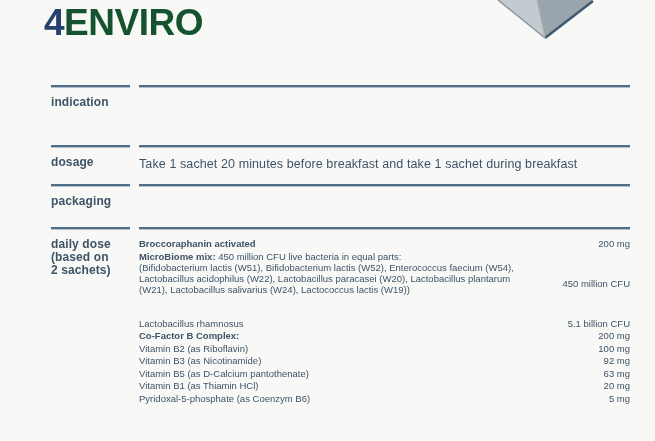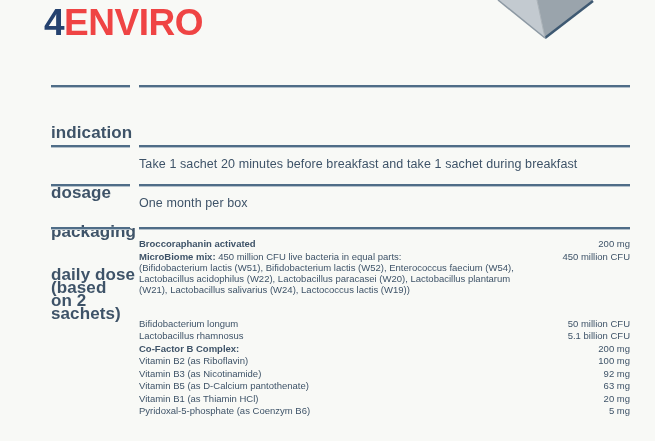--- a/index.html
+++ b/index.html
@@ -12,47 +12,46 @@
     overflow:hidden;
     margin:0 auto;
   }
   
   .brand {
     position:absolute; left:44px; top:1px;
     font-size:37px; font-weight:700; letter-spacing:-0.5px;
     line-height:44px; white-space:nowrap;
   }
   .brand .n4  { color:#25426f; }
-  .brand .env { color:#ef4444; }
+  .brand .env { color:#14532d; }
   .logo { position:absolute; left:492px; top:0; width:105px; height:48px; }
 
   
   .table { position:absolute; left:51px; top:85px; width:579px; }
   .sep { height:3px; display:flex; }
   .sep .s1 { width:79px; margin-right:9px; }
   .sep .s2 { flex:1; }
   .sepline { background:linear-gradient(to bottom, #4f6d87 0, #4f6d87 2px, #b3c0ca 2px, #b3c0ca 3px); }
 
   .row { display:flex; box-sizing:border-box; padding-top:8px; }
   .row .lbl {
     width:88px; flex:none;
-    font-size:17px; font-weight:700; line-height:13px;
+    font-size:12px; font-weight:700; line-height:13px;
     letter-spacing:0.1px;
-    margin-top:30px;
   }
   .row .lbl .note { display:block; width:64px; }
   .row .cnt { flex:1; font-size:12.5px; line-height:17px; letter-spacing:0.1px; }
   .r1 { height:57px; }
   .r2 { height:36px;justify-content:flex-end; }
   .r3 { height:40px; }
   .r4 { }
 
   
   .dd  { flex:1; font-size:9.5px; line-height:11.5px; }
-  .ing-row { display:flex; align-items:flex-start; margin-bottom:1px; }
+  .ing-row { display:flex; align-items:center; margin-bottom:1px; }
   .ing-name { flex:1; }
   .ing-amt  { flex:none; white-space:nowrap; text-align:right; }
   .bold { font-weight:700; }
   .detail { width:385px; line-height:11.2px; margin-bottom:21px; }
 </style>
 </head>
 <body>
 
 <div class="page">
 
@@ -89,21 +88,20 @@
       <div class="cnt">Take 1 sachet 20 minutes before breakfast and take 1 sachet during breakfast</div>
     </div>
 
     <div class="sep">
       <span class="s1 sepline"></span>
         <span class="s2 sepline"></span>
     </div>
 
     <div class="row r3">
       <div class="lbl">packaging</div>
-      <div class="cnt">One month per box</div>
     </div>
 
     <div class="sep">
       <span class="s1 sepline"></span>
         <span class="s2 sepline"></span>
     </div>
 
     <div class="row r4">
       <div class="lbl">
         <span>daily dose</span>
@@ -117,24 +115,20 @@
         </div>
 
         <div class="ing-row">
           <div class="ing-name">
             <span class="bold">MicroBiome mix:</span><span> 450 million CFU live bacteria in equal parts:</span>
             <div class="detail">(Bifidobacterium lactis (W51), Bifidobacterium lactis (W52), Enterococcus faecium (W54), Lactobacillus acidophilus (W22), Lactobacillus paracasei (W20), Lactobacillus plantarum (W21), Lactobacillus salivarius (W24), Lactococcus lactis (W19))</div>
           </div>
           <div class="ing-amt">450 million CFU</div>
         </div>
 
-        <div class="ing-row">
-          <div class="ing-name"><span class="bold"></span><span>Bifidobacterium longum</span></div>
-          <div class="ing-amt">50 million CFU</div>
-        </div>
 
         <div class="ing-row">
           <div class="ing-name"><span class="bold"></span><span>Lactobacillus rhamnosus</span></div>
           <div class="ing-amt">5.1 billion CFU</div>
         </div>
 
         <div class="ing-row">
           <div class="ing-name"><span class="bold">Co-Factor B Complex:</span><span></span></div>
           <div class="ing-amt">200 mg</div>
         </div>

